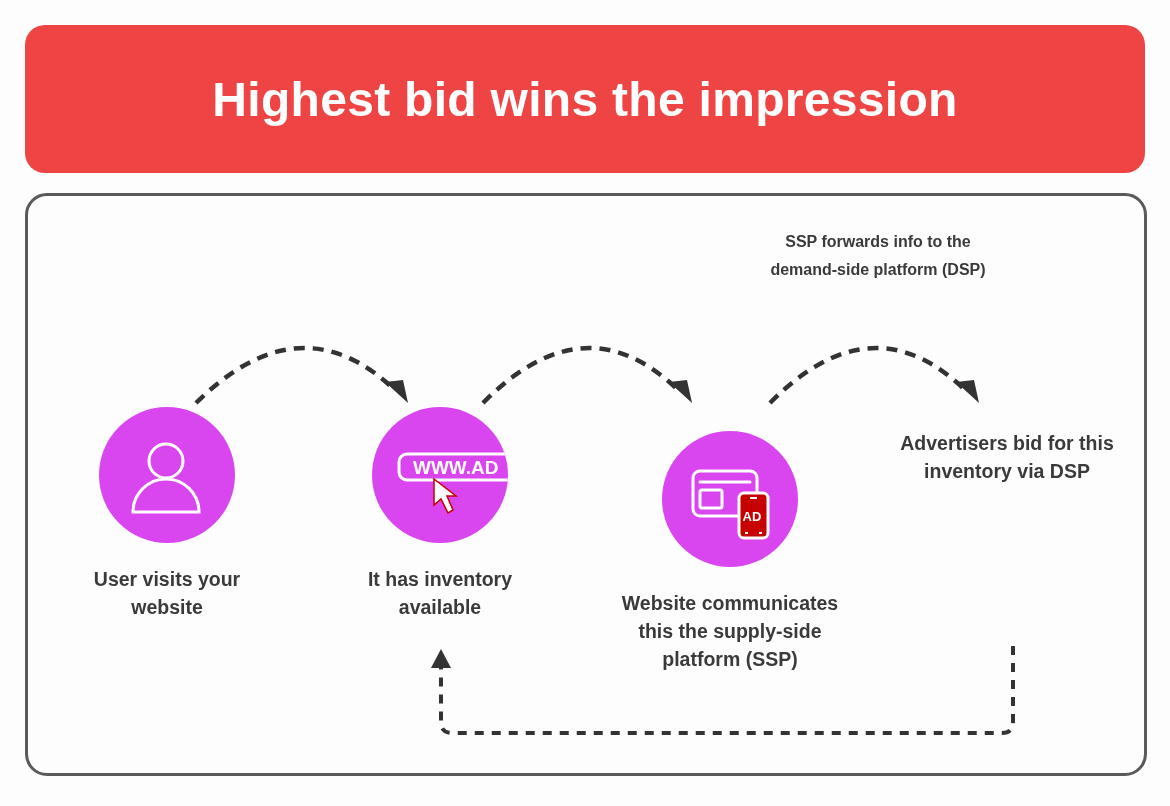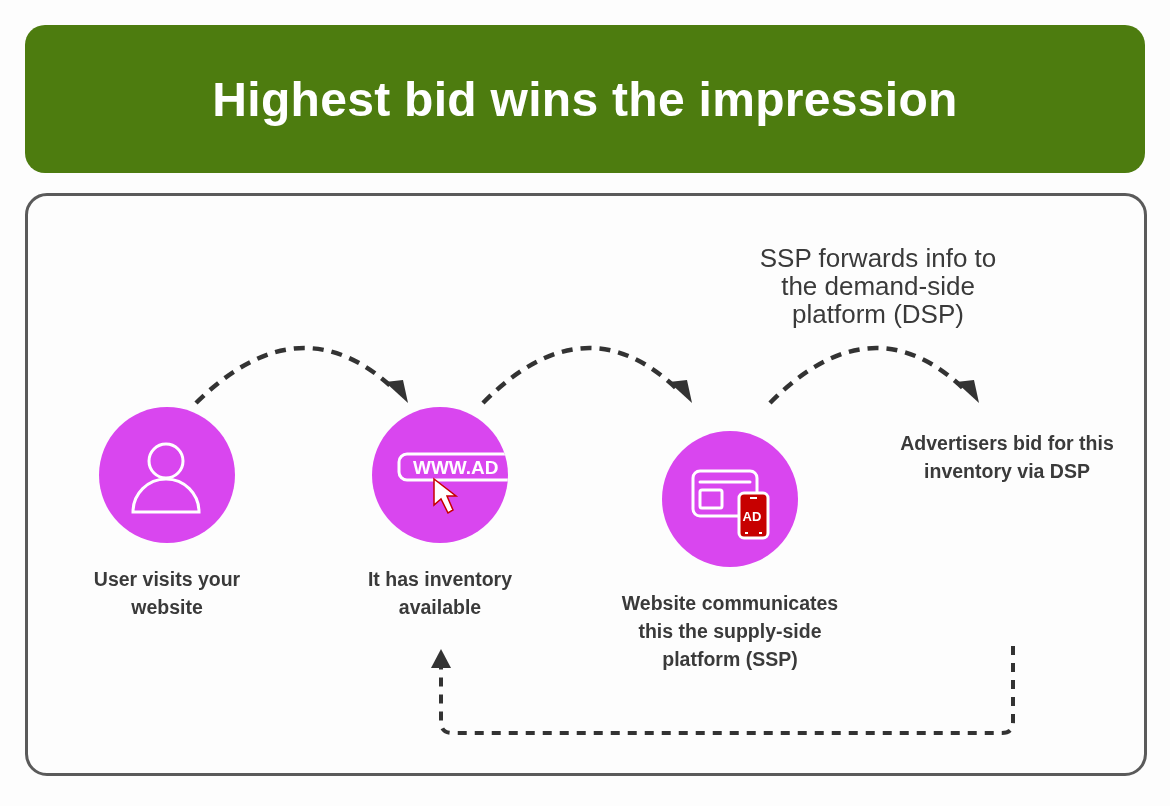--- a/index.html
+++ b/index.html
@@ -1,27 +1,27 @@
 <!DOCTYPE html>
 <html><head>
 <meta charset="utf-8">
 <style>
   html, body { margin:0; padding:0; }
   body { width:1170px; height:806px; background:#fdfdfd; position:relative; overflow:hidden;
          font-family:"Liberation Sans", "DejaVu Sans", sans-serif; }
-  .header { position:absolute; left:25px; top:25px; width:1120px; height:148px; background:#4d7c0f;
+  .header { position:absolute; left:25px; top:25px; width:1120px; height:148px; background:#ef4444;
             border-radius:20px; display:flex; align-items:center; justify-content:center; }
   .header h1 { margin:0; color:#ffffff; font-size:48px; font-weight:700; letter-spacing:0.3px; }
   .panel { position:absolute; left:25px; top:193px; width:1116px; height:577px; border:3px solid #5a5a5a;
            border-radius:22px; background:#fdfdfd; }
   .step { position:absolute; width:220px; text-align:center; }
   .circle { width:136px; height:136px; border-radius:50%; background:#d946ef; margin:0 auto; position:relative; overflow:hidden; }
   .circle svg { position:absolute; left:0; top:0; }
   .label { margin-top:22px; color:#3a3a3a; font-weight:700; font-size:19.5px; line-height:28px; }
-  .note { position:absolute; left:758px; top:244px; width:240px; text-align:center; color:#3a3a3a; font-weight:400; font-size:26px; line-height:28px; }
+  .note { position:absolute; left:758px; top:228px; width:240px; text-align:center; color:#3a3a3a; font-weight:700; font-size:16px; line-height:28px; }
   .arrows { position:absolute; left:0; top:0; }
 </style>
 </head>
 <body>
 
 <div class="header">
   <h1>Highest bid wins the impression</h1>
 </div>
 
 <div class="panel"></div>

